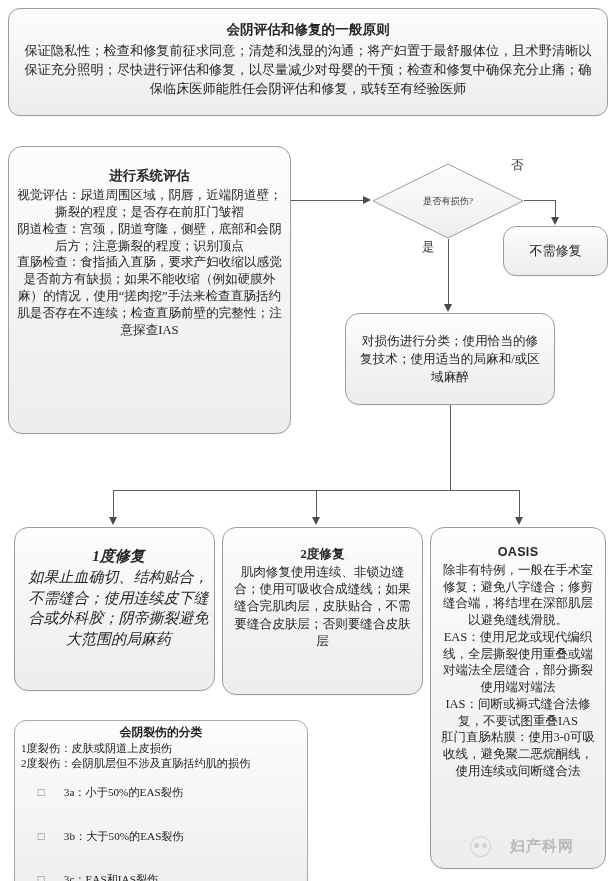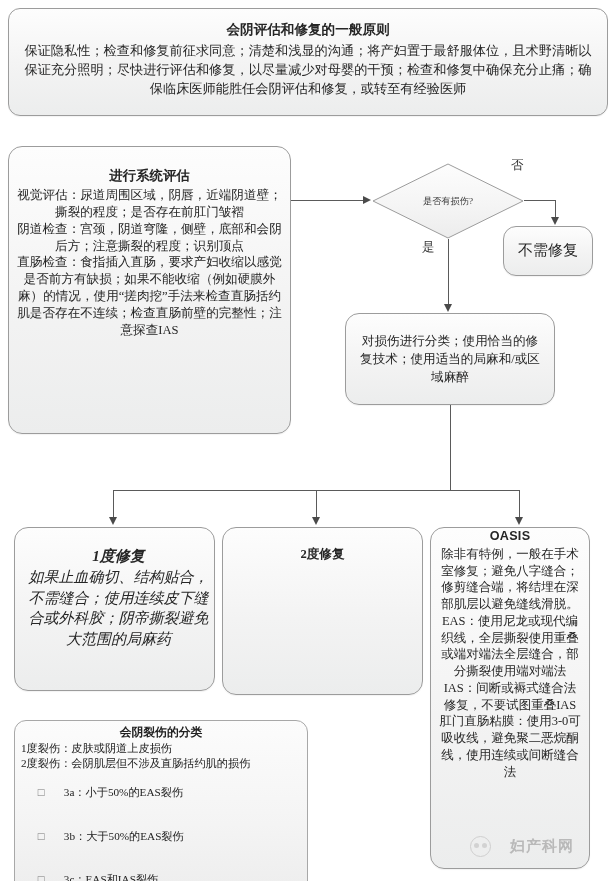--- a/index.html
+++ b/index.html
@@ -59,23 +59,23 @@
     width: 283px; height: 288px;
     padding: 20px 8px 8px 8px;
     font-size: 12.6px;
     line-height: 1.34;
   }
   #assessment .ttl { font-size: 13.4px; margin-bottom: 2px; }
 
   
   #norepair {
     left: 503px; top: 226px;
-    width: 90px; height: 50px;
+    width: 105px; height: 50px;
     border-radius: 13px;
-    font-size: 15px;
+    font-size: 13px;
     display: flex; align-items: center; justify-content: center;
   }
 
   
   #classify {
     left: 345px; top: 313px;
     width: 210px; height: 92px;
     padding: 0 10px;
     font-size: 12.6px;
     line-height: 1.45;
@@ -90,22 +90,22 @@
     font-size: 15px; line-height: 1.36; font-style: italic;
   }
   #deg2 {
     left: 222px; top: 527px;
     width: 201px; height: 168px;
     padding: 18px 9px 8px 9px;
     font-size: 12.6px; line-height: 1.36;
   }
   #oasis {
     left: 430px; top: 527px;
-    width: 160px; height: 342px;
-    padding: 0 7px 8px 7px;
+    width: 176px; height: 342px;
+    padding: 16px 7px 8px 7px;
     font-size: 12.5px; line-height: 1.34;
   }
   .node .ttl.en { font-family: "Liberation Sans", sans-serif; font-size: 12.6px; letter-spacing: .3px;}
 
   
   #legend {
     position: absolute;
     left: 14px; top: 692px;
     width: 294px; height: 174px;
     box-sizing: border-box;
@@ -275,20 +275,21 @@
   <div class="ln v" style="left:519px; top:490px; height:28px;"></div>
   <div class="arrow down" style="left:515px; top:517px;"></div>
 
   <div class="node" id="deg1">
     <span class="ttl">1度修复</span>
     <span class="body">如果止血确切、结构贴合，不需缝合；使用连续皮下缝合或外科胶；阴帝撕裂避免大范围的局麻药</span>
   </div>
 
   <div class="node" id="deg2">
     <span class="ttl">2度修复</span>
+    <span class="body">肌肉修复使用连续、非锁边缝合；使用可吸收合成缝线；如果缝合完肌肉层，皮肤贴合，不需要缝合皮肤层；否则要缝合皮肤层</span>
   </div>
 
   <div class="node" id="oasis">
     <span class="ttl en">OASIS</span>
     <span class="body">除非有特例，一般在手术室修复；避免八字缝合；修剪缝合端，将结埋在深部肌层以避免缝线滑脱。
 EAS：使用尼龙或现代编织线，全层撕裂使用重叠或端对端法全层缝合，部分撕裂使用端对端法
 IAS：间断或褥式缝合法修复，不要试图重叠IAS
 肛门直肠粘膜：使用3-0可吸收线，避免聚二恶烷酮线，使用连续或间断缝合法</span>
   </div>
 

